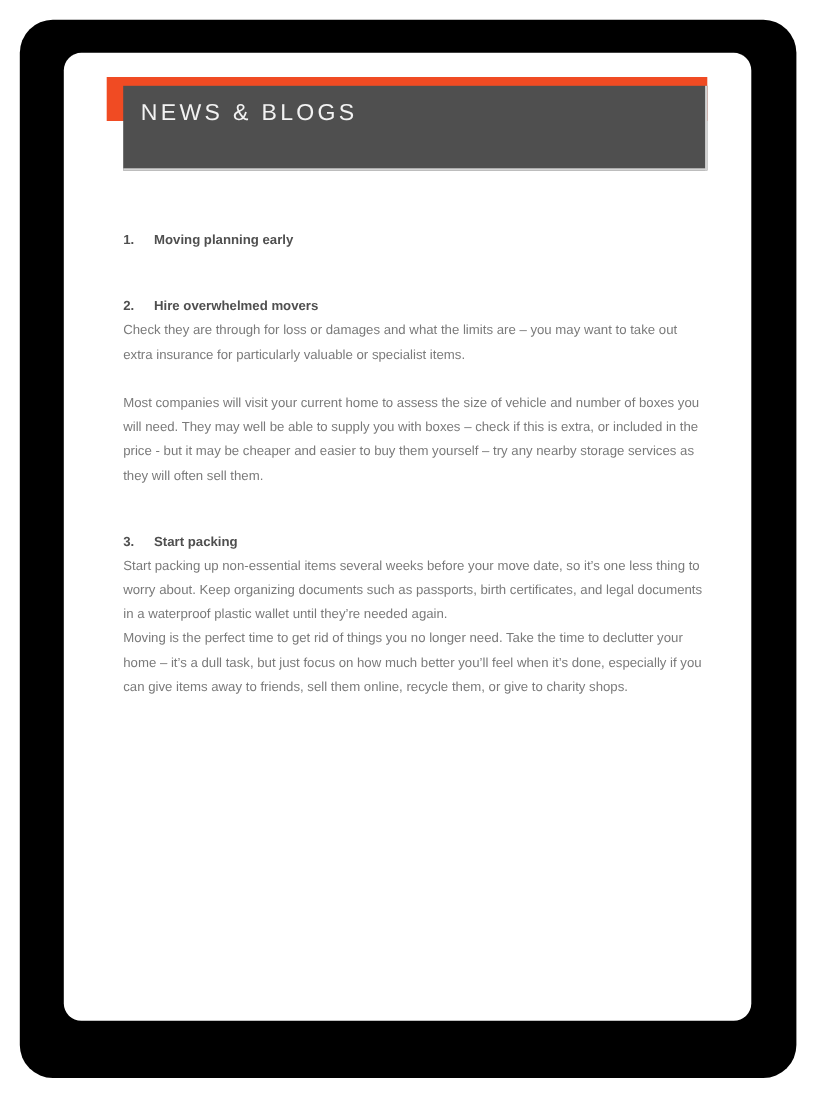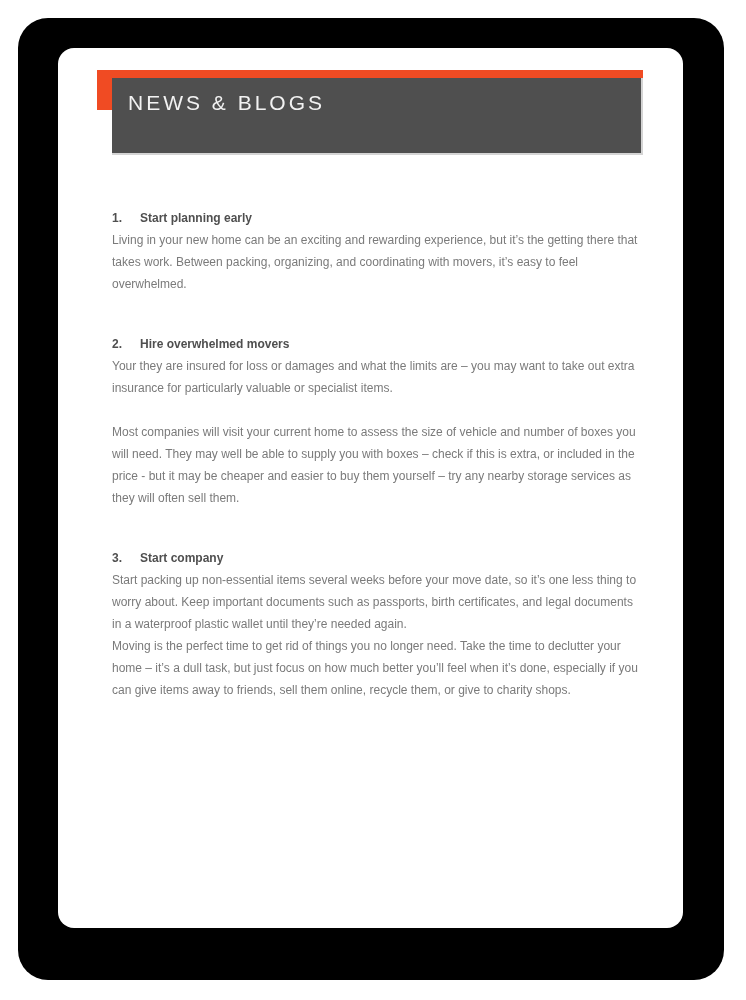--- a/index.html
+++ b/index.html
@@ -88,39 +88,38 @@
         <div class="banner-title">NEWS &amp; BLOGS</div>
       </div>
     </div>
 
     <div class="content">
 
 
       <section>
         <h3 class="heading">
           <span class="num">1.</span>
-          <span>Start planning early</span>
+          <span>Moving planning early</span>
         </h3>
-        <p class="para">Living in your new home can be an exciting and rewarding experience, but it’s the getting there that takes work. Between packing, organizing, and coordinating with movers, it’s easy to feel overwhelmed.</p>
       </section>
 
       <section>
         <h3 class="heading">
           <span class="num">2.</span>
           <span>Hire overwhelmed movers</span>
         </h3>
-        <p class="para">Your they are insured for loss or damages and what the limits are – you may want to take out extra insurance for particularly valuable or specialist items.</p>
+        <p class="para">Check they are through for loss or damages and what the limits are – you may want to take out extra insurance for particularly valuable or specialist items.</p>
         <p class="para">Most companies will visit your current home to assess the size of vehicle and number of boxes you will need. They may well be able to supply you with boxes – check if this is extra, or included in the price - but it may be cheaper and easier to buy them yourself – try any nearby storage services as they will often sell them.</p>
       </section>
 
       <section>
         <h3 class="heading">
           <span class="num">3.</span>
-          <span>Start company</span>
+          <span>Start packing</span>
         </h3>
-        <p class="para tight">Start packing up non-essential items several weeks before your move date, so it’s one less thing to worry about. Keep important documents such as passports, birth certificates, and legal documents in a waterproof plastic wallet until they’re needed again.</p>
+        <p class="para tight">Start packing up non-essential items several weeks before your move date, so it’s one less thing to worry about. Keep organizing documents such as passports, birth certificates, and legal documents in a waterproof plastic wallet until they’re needed again.</p>
         <p class="para tight">Moving is the perfect time to get rid of things you no longer need. Take the time to declutter your home – it’s a dull task, but just focus on how much better you’ll feel when it’s done, especially if you can give items away to friends, sell them online, recycle them, or give to charity shops.</p>
 
       </section>
 
     </div>
   </div>
 </div>
 
 </body></html>

